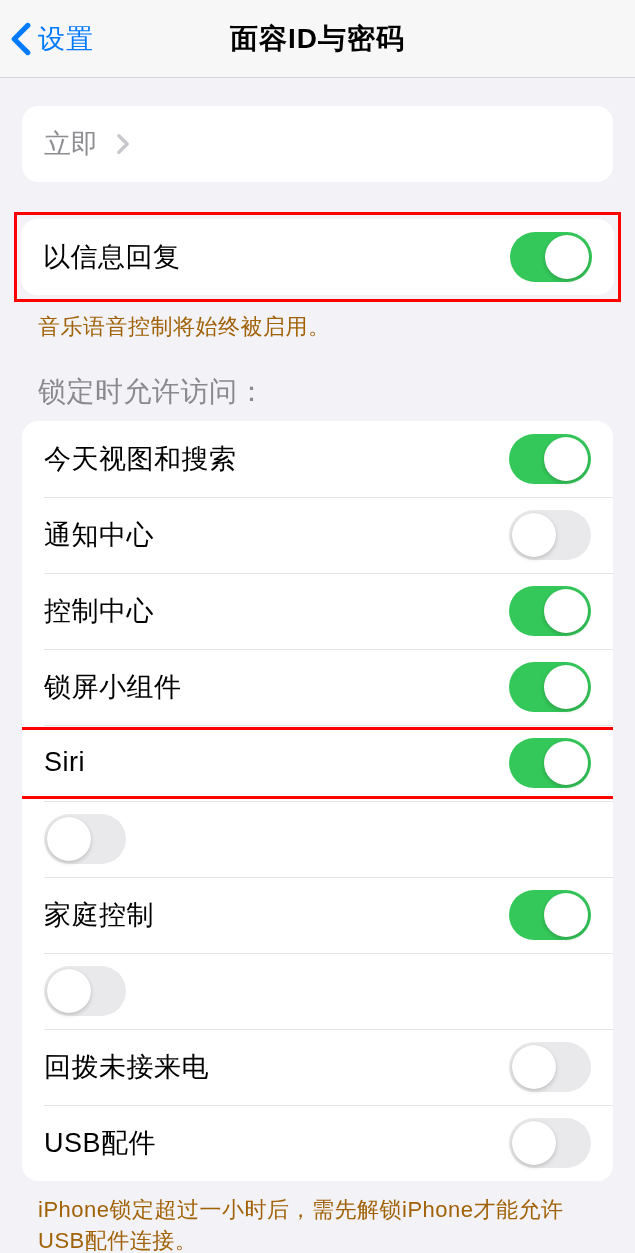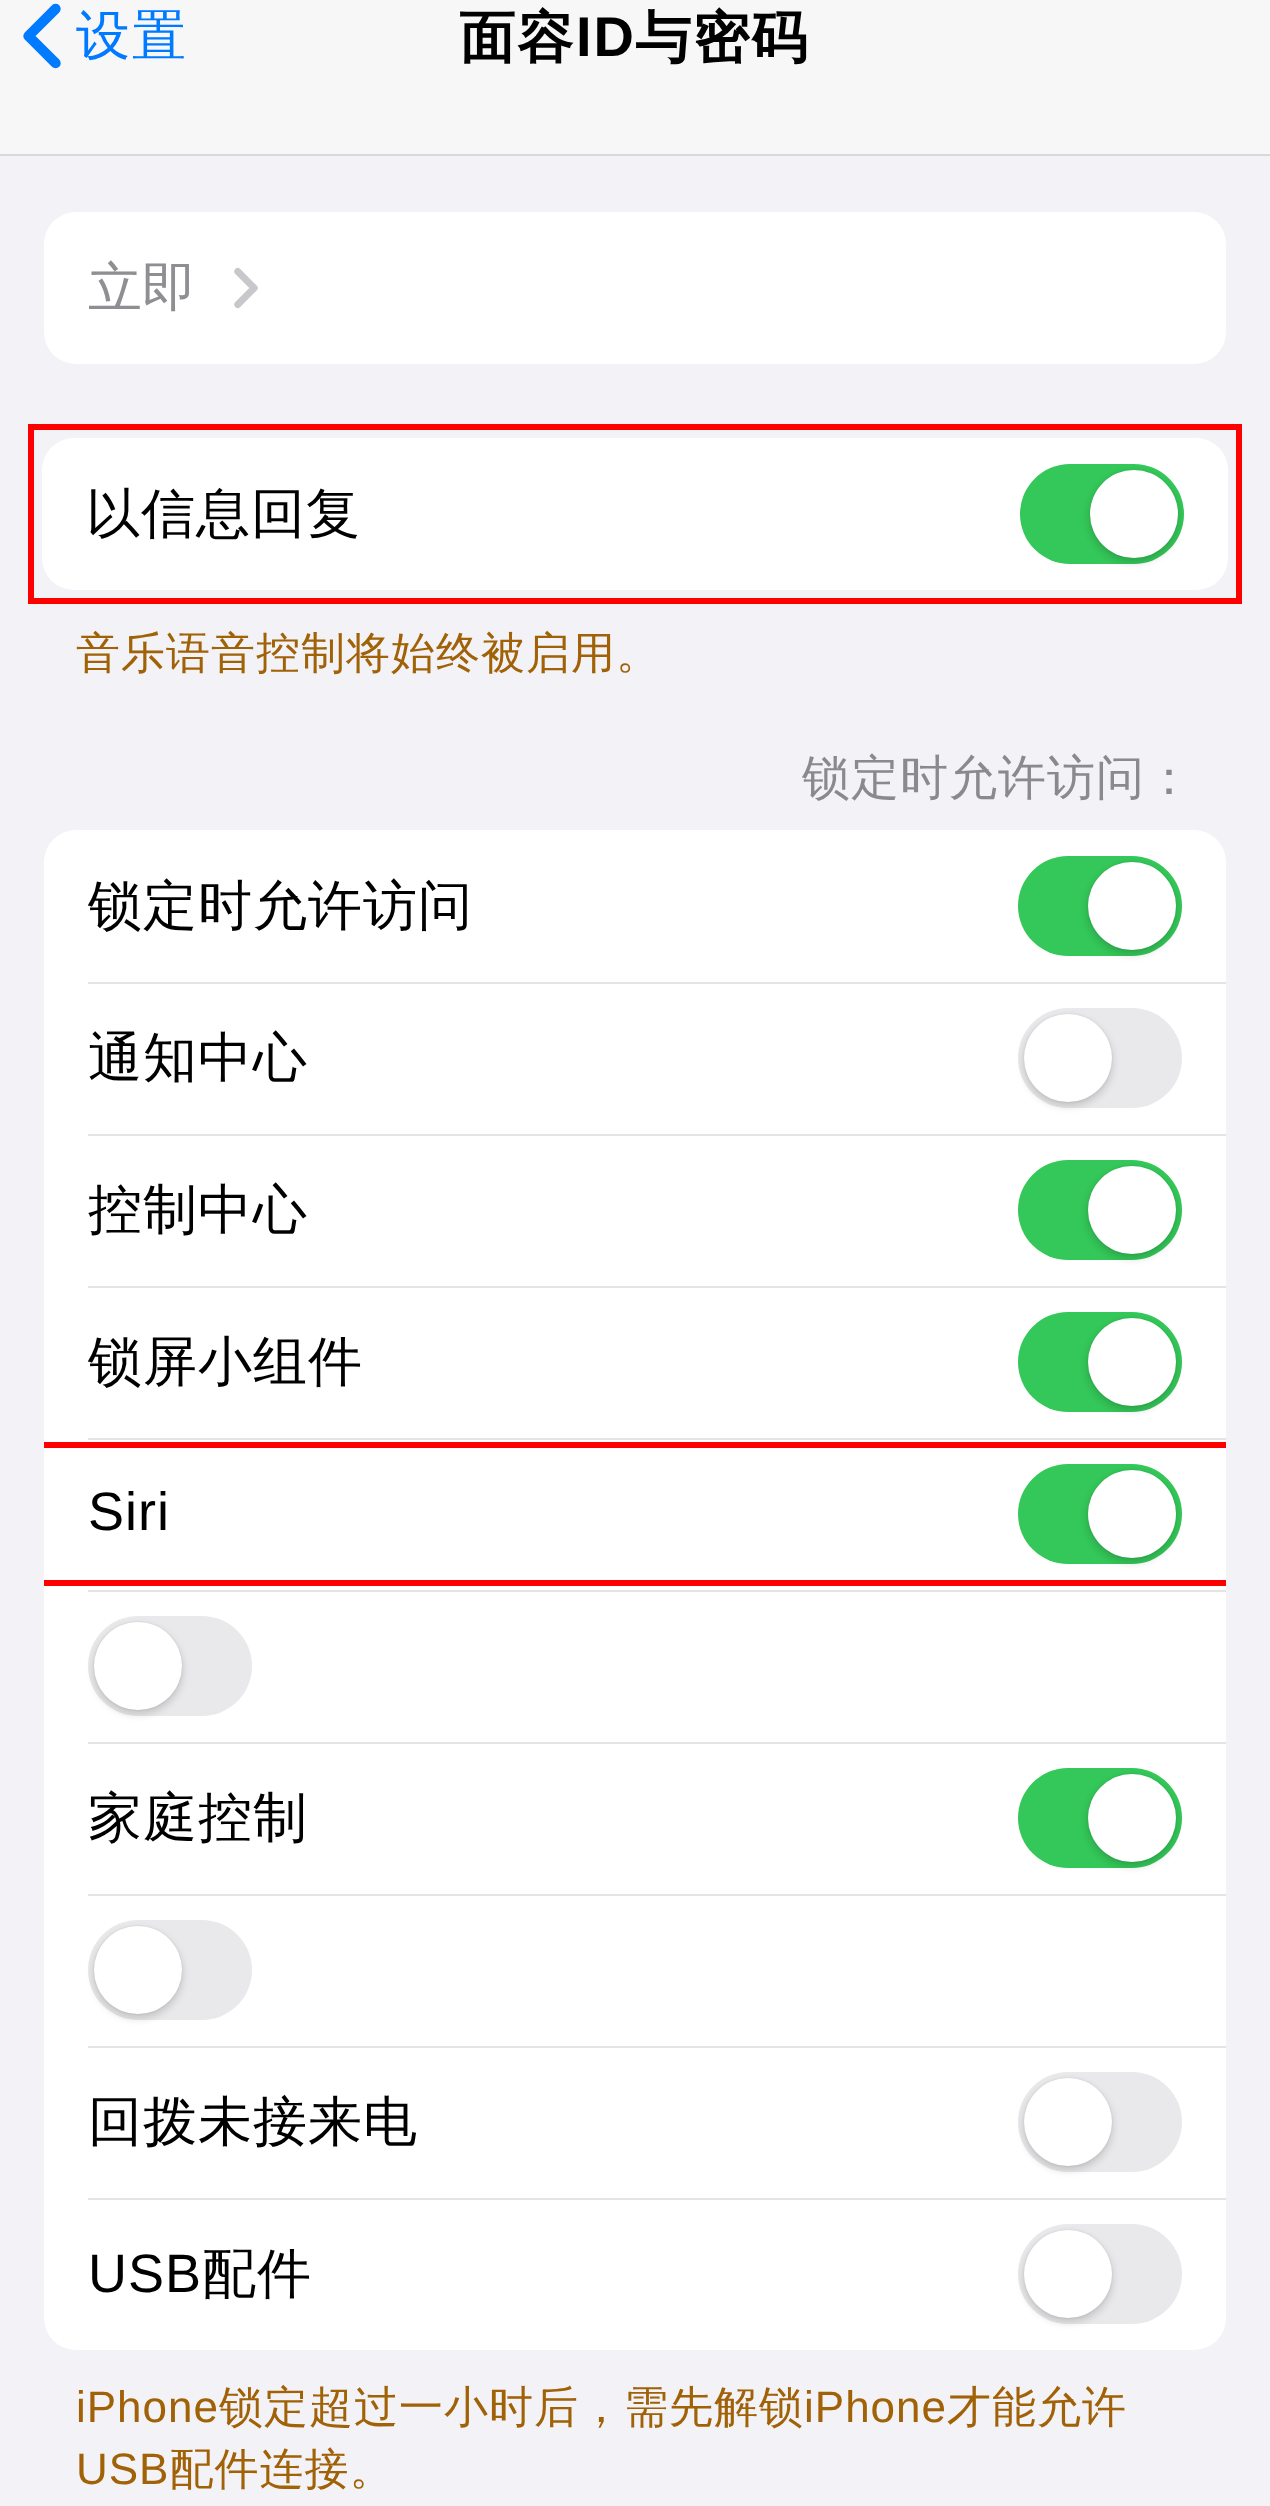--- a/index.html
+++ b/index.html
@@ -13,21 +13,21 @@
       background: #f2f2f7;
       width: 635px;
       height: 1253px;
       overflow: hidden;
     }
     .navbar {
       height: 78px;
       background: #f7f7f8;
       border-bottom: 1px solid #d8d8dc;
       display: flex;
-      align-items: flex-start;
+      align-items: center;
       position: relative;
     }
     .back-btn {
       display: flex;
       align-items: center;
       padding-left: 10px;
       color: #007aff;
       cursor: pointer;
     }
     .chevron-left {
@@ -131,25 +131,24 @@
       left: 3px;
     }
     .footer-text {
       font-size: 22px;
       color: #a16207;
       padding: 10px 38px 0 38px;
       line-height: 1.4;
       letter-spacing: 0.5px;
     }
     .header-text {
-      font-size: 24px;
+      font-size: 28px;
       color: #8a8a8e;
       padding: 30px 38px 10px 38px;
       letter-spacing: 0.5px;
-      text-align: right;
     }
     .highlight-box {
       border: 3px solid #ff0000;
       margin: 30px 14px 0 14px;
       padding: 4px 4px;
     }
     .highlight-box .group {
       margin: 0;
     }
     .siri-highlight {
@@ -211,21 +210,21 @@
       </div>
     </div>
   </div>
 
   <div class="footer-text">音乐语音控制将始终被启用。</div>
 
   <div class="header-text">锁定时允许访问：</div>
 
   <div class="group group-no-margin-top" id="locked-group">
       <div class="row">
-        <span class="row-label">锁定时允许访问</span>
+        <span class="row-label">今天视图和搜索</span>
         <div class="toggle on">
           <div class="toggle-knob"></div>
         </div>
       </div>
       <div class="row">
         <span class="row-label">通知中心</span>
         <div class="toggle off">
           <div class="toggle-knob"></div>
         </div>
       </div>

